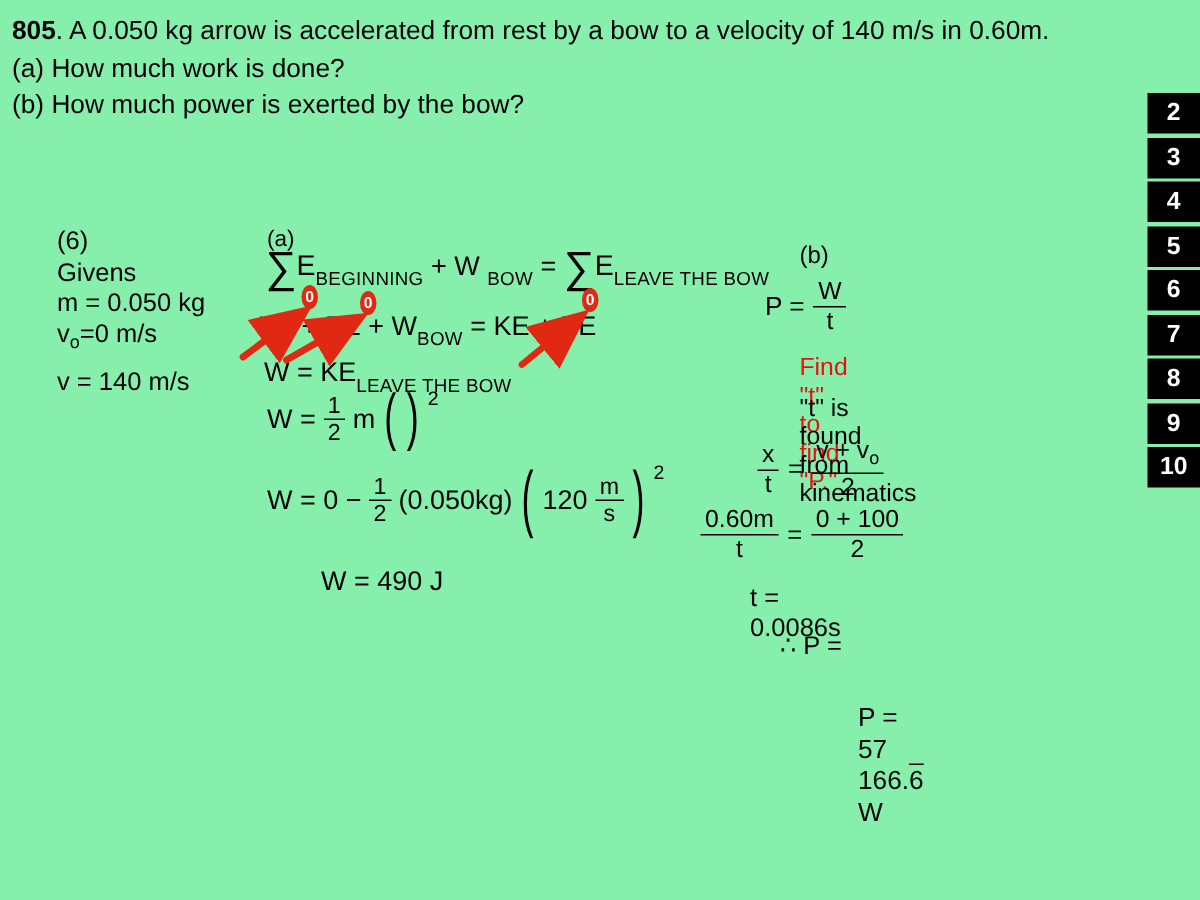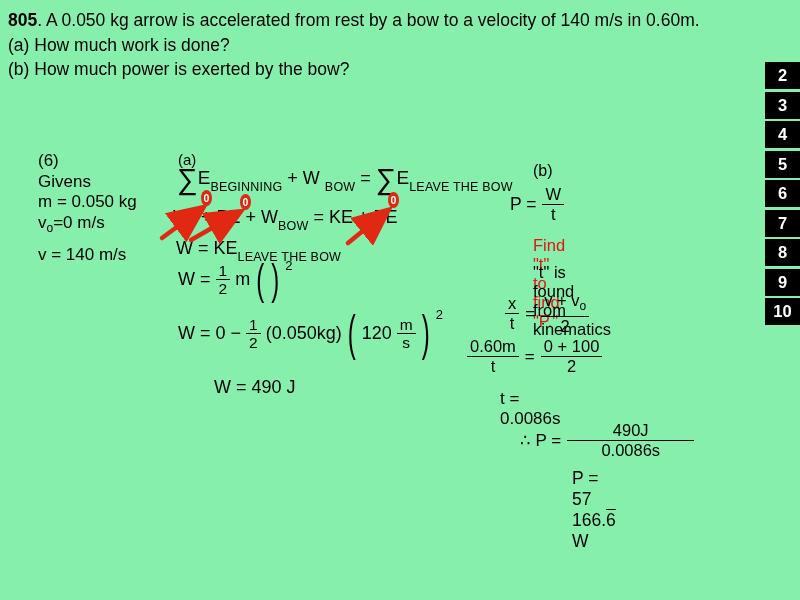--- a/index.html
+++ b/index.html
@@ -205,25 +205,20 @@
           <span class="fnum">0 + 100</span>
           <span class="fbar"></span>
           <span class="fden">2</span>
         </span>
     </div>
 
     <div class="pb-t">t = 0.0086s</div>
 
     <div class="row pb-peq2">
       <span>∴ P =</span>
-      <span class="frac fb wide">
-          <span class="fnum">490J</span>
-          <span class="fbar"></span>
-          <span class="fden">0.0086s</span>
-        </span>
     </div>
 
     <div class="pb-pres"><span>P = 57 166.</span><span class="obar">6</span> <span>W</span></div>
   </div>
 
   <div class="zero z1">0</div>
   <div class="zero z2">0</div>
   <div class="zero z3">0</div>
 
   <svg class="overlay" width="800" height="600">

